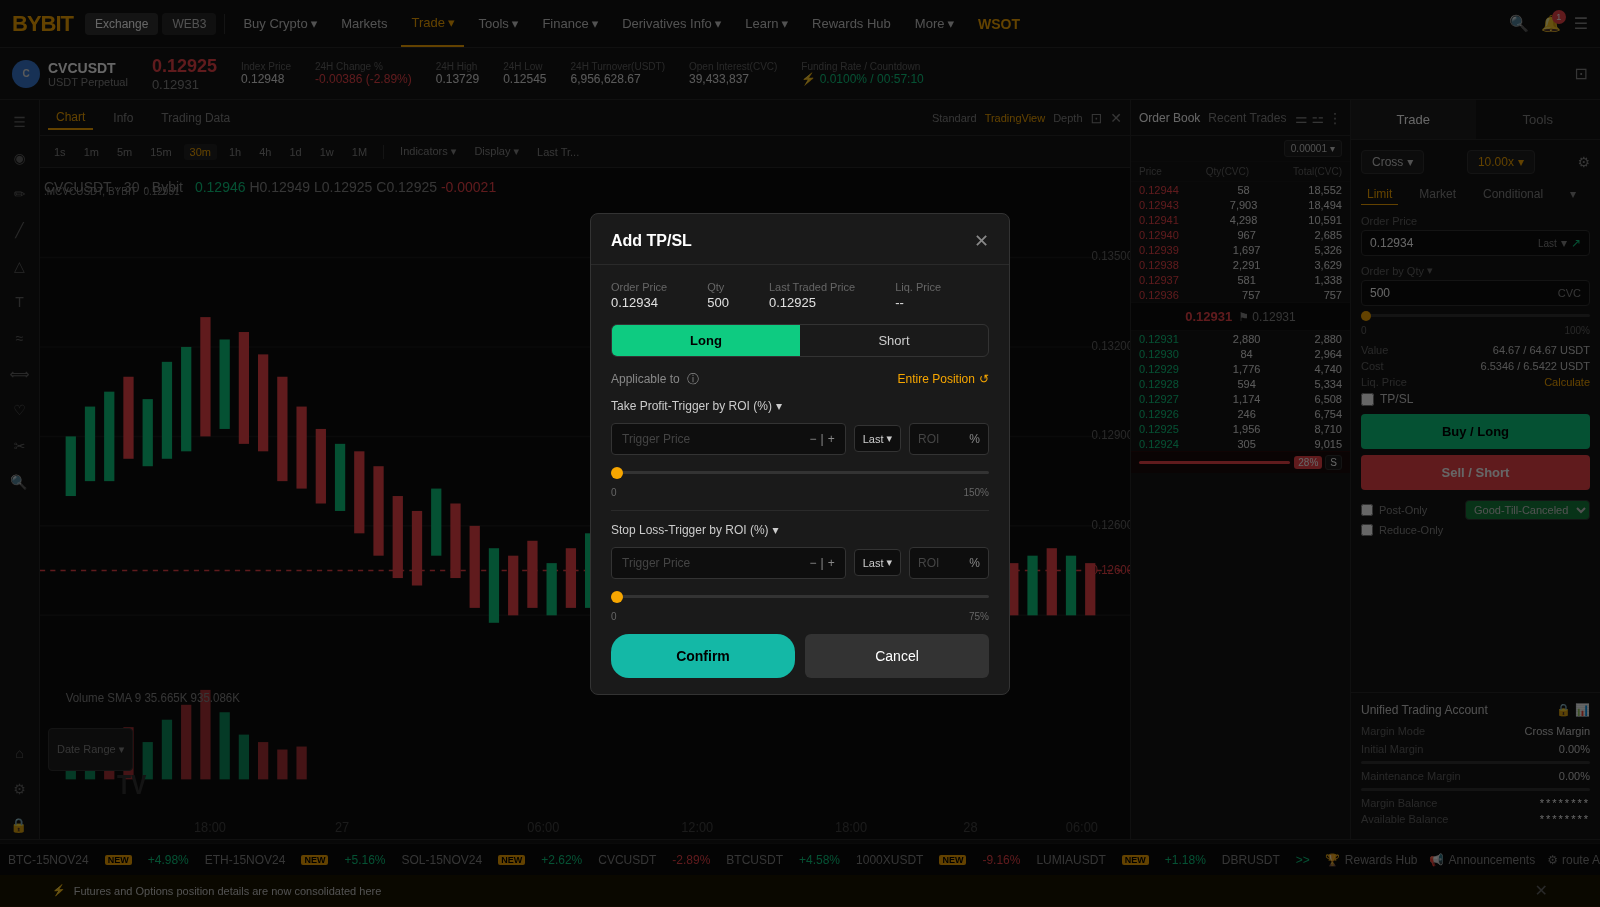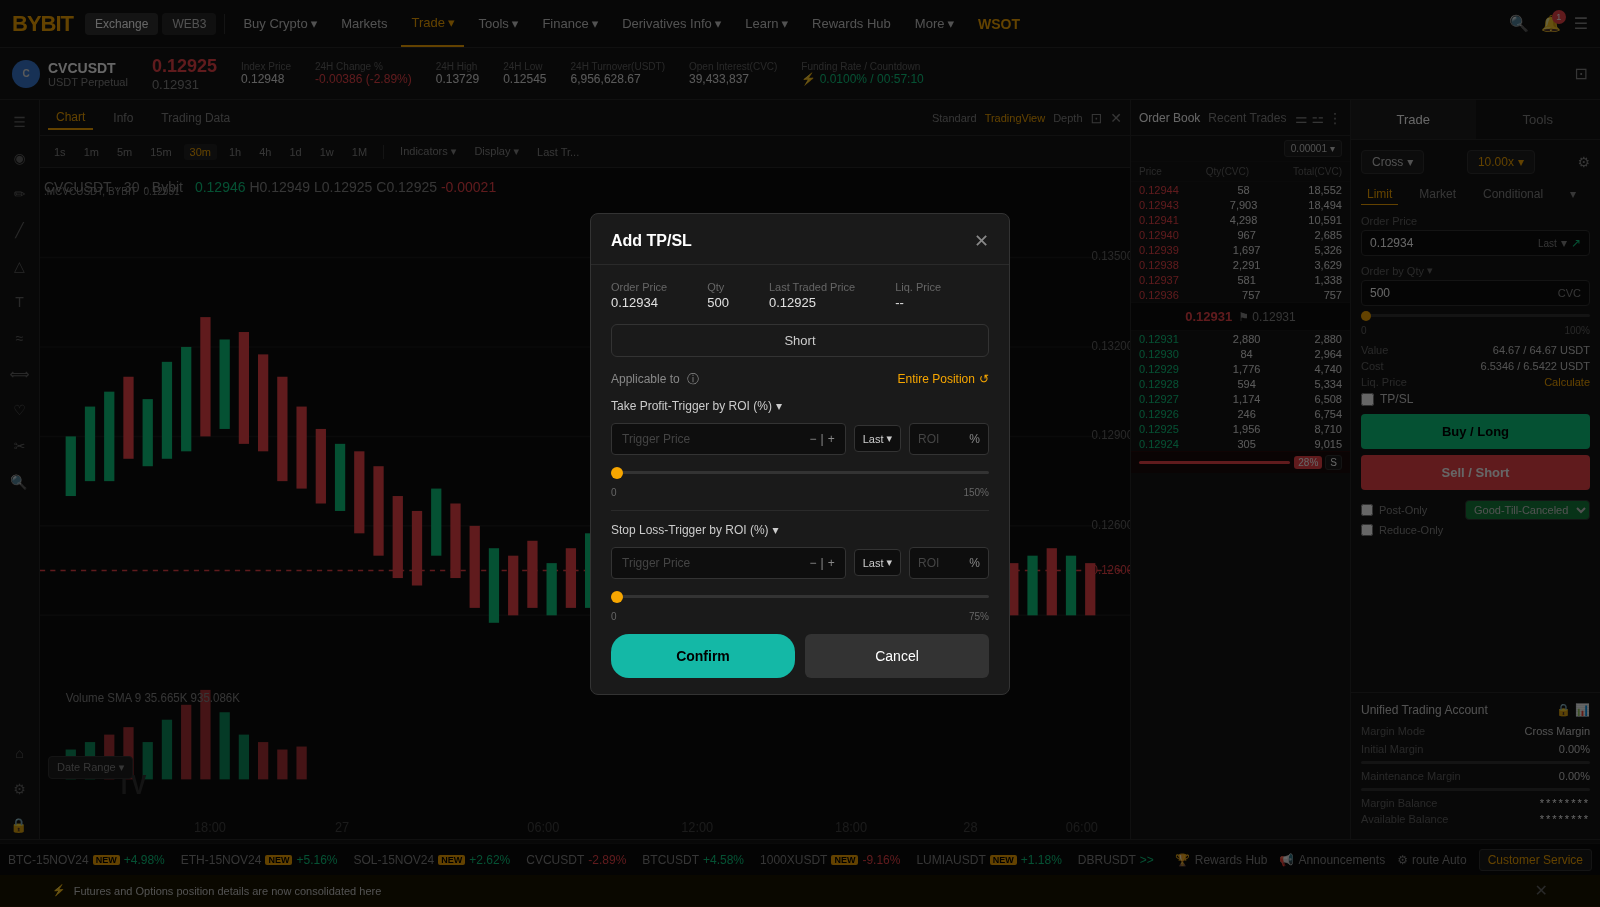--- a/index.html
+++ b/index.html
@@ -82,21 +82,21 @@
     .margin-row { display: flex; justify-content: space-between; margin-bottom: 6px; }
     .margin-label { font-size: 11px; color: #666; }
     .margin-value { font-size: 11px; color: #ccc; }
     .margin-bar { height: 3px; background: #333; border-radius: 2px; margin-bottom: 6px; }
     .balance-row { display: flex; justify-content: space-between; margin-bottom: 4px; }
     .balance-label { font-size: 11px; color: #666; }
     .balance-value { font-size: 11px; color: #fff; letter-spacing: 2px; }
     .bottom-tab { font-size: 12px; color: #888; padding: 4px 12px; cursor: pointer; border-radius: 4px; }
     .bottom-tab.active { color: #f7a600; border-bottom: 2px solid #f7a600; }
     .bottom-tab-count { background: #333; border-radius: 8px; padding: 0 5px; font-size: 10px; margin-left: 3px; }
-    .ticker-item { display: flex; align-items: center; gap: 4px; white-space: nowrap; }
+    .ticker-item { display: flex; align-items: center; gap: 16px; white-space: nowrap; }
     .ticker-name { color: #888; }
     .ticker-pos { color: #0ecb81; }
     .ticker-neg { color: #f0444a; }
     .new-badge { background: #f7a600; color: #000; font-size: 9px; padding: 0 3px; border-radius: 2px; font-weight: bold; }
 
     
     .modal-overlay { position: absolute; top: 0; left: 0; right: 0; bottom: 0; background: rgba(0,0,0,0.6); z-index: 100; display: flex; align-items: center; justify-content: center; }
     .modal { background: #1a1a1a; border: 1px solid #333; border-radius: 8px; width: 420px; padding: 0; position: relative; }
     .modal-header { display: flex; justify-content: space-between; align-items: center; padding: 16px 20px 12px; border-bottom: 1px solid #2a2a2a; }
     .modal-title { font-size: 16px; font-weight: bold; color: #fff; }
@@ -362,21 +362,21 @@
         <text x="20" y="358" fill="#888" font-size="9">Volume SMA 9  35.665K  935.086K</text>
 
         <text x="820" y="62" fill="#666" font-size="9">0.13500</text>
         <text x="820" y="122" fill="#666" font-size="9">0.13200</text>
         <text x="820" y="182" fill="#666" font-size="9">0.12900</text>
         <text x="820" y="242" fill="#666" font-size="9">0.12600</text>
         <text x="820" y="272" fill="#f0444a" font-size="9">0.12600</text>
       </svg>
 
       
-      <div style="position:absolute;bottom:60px;left:8px;background:#1e1e1e;border:1px solid #333;border-radius:4px;padding:4px 8px;font-size:11px;color:#888;cursor:pointer;">Date Range ▾</div>
+      <div style="position:absolute;bottom:68px;left:8px;background:#1e1e1e;border:1px solid #333;border-radius:4px;padding:14px 8px;font-size:11px;color:#888;cursor:pointer;">Date Range ▾</div>
     </div>
   </div>
 
   <div class="orderbook-panel">
     <div class="ob-tabs">
       <span class="ob-tab active">Order Book</span>
       <span class="ob-tab">Recent Trades</span>
       <div style="margin-left:auto;display:flex;gap:4px;align-items:center;">
         <span style="color:#888;cursor:pointer;font-size:14px;">⚌</span>
         <span style="color:#888;cursor:pointer;font-size:14px;">⚍</span>
@@ -742,20 +742,21 @@
           <span class="modal-info-label">Last Traded Price</span>
           <span class="modal-info-value">0.12925</span>
         </div>
         <div class="modal-info-item">
           <span class="modal-info-label">Liq. Price</span>
           <span class="modal-info-value">--</span>
         </div>
       </div>
 
       <div class="modal-type-tabs">
+        <button class="modal-type-tab active-long">Long</button>
         <button class="modal-type-tab active-short">Short</button>
       </div>
 
       <div class="modal-applicable">
         <span>
           <span>Applicable to</span>
           <span style="color:#888;cursor:pointer;margin-left:4px;">ⓘ</span>
         </span>
         <span class="modal-applicable-right">
           <span>Entire Position</span>

